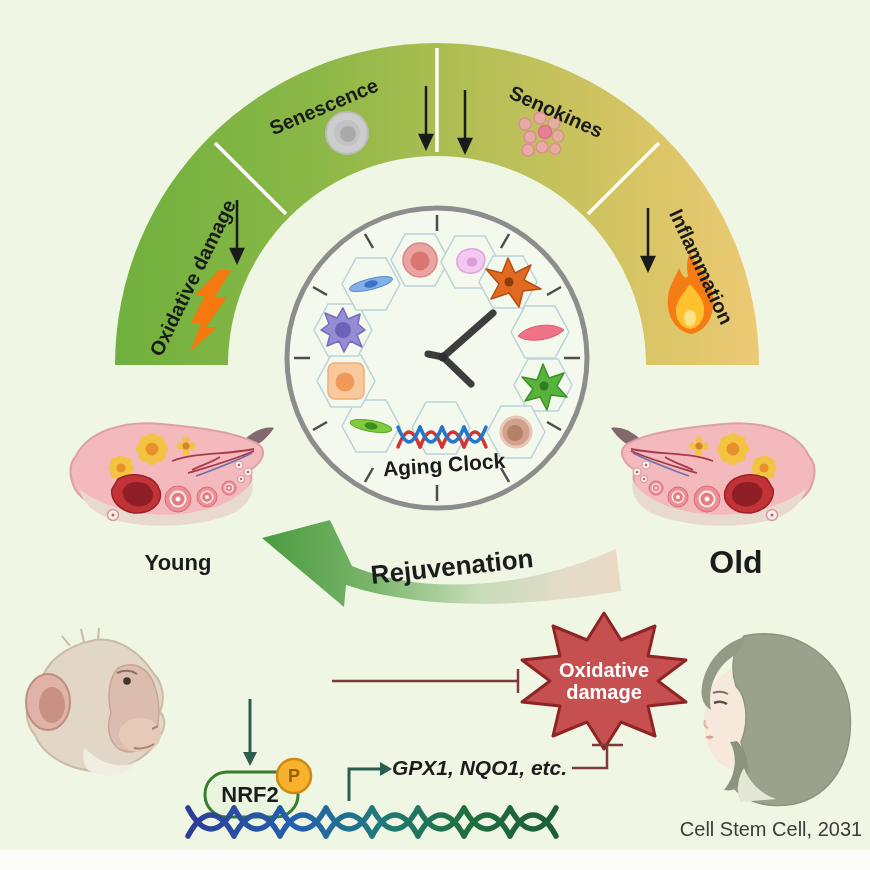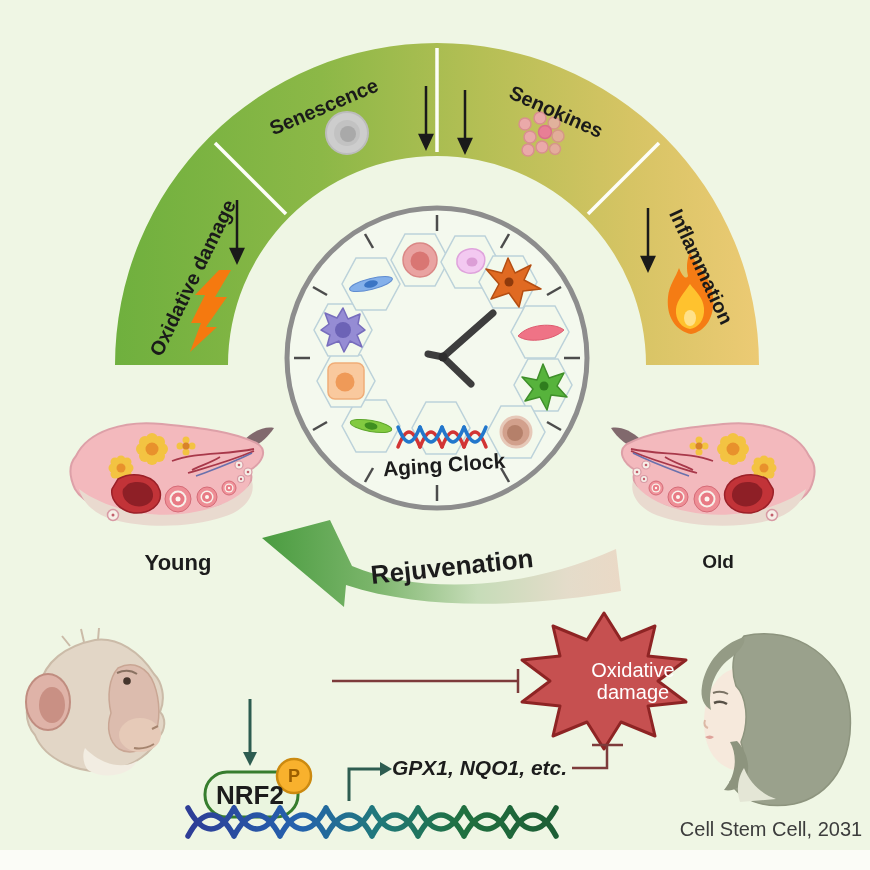--- a/index.html
+++ b/index.html
@@ -7,22 +7,22 @@
     position:relative;width:870px;height:870px;overflow:hidden;
     background:#eff6e4;
     font-family:"Liberation Sans",sans-serif;
   }
   .stage svg{position:absolute;left:0;top:0;}
   .txt{position:absolute;white-space:nowrap;transform-origin:center;color:#1c1c1c;}
   .bold{font-weight:bold;}
   .arc-label{font-size:20px;font-weight:bold;color:#1a1a1a;}
   .footer-strip{position:absolute;left:0;top:850px;width:870px;height:20px;background:#fbfcf7;}
   .star-text{
-    position:absolute;left:633px;top:681px;transform:translate(-50%,-50%);
-    text-align:center;color:#fff;font-weight:normal;font-size:20px;line-height:22px;
+    position:absolute;left:604px;top:681px;transform:translate(-50%,-50%);
+    text-align:center;color:#fff;font-weight:bold;font-size:20px;line-height:22px;
   }
 </style>
 </head>
 <body>
 
 <div class="stage">
 
 <svg width="870" height="870" viewBox="0 0 870 870">
   <defs>
     <linearGradient id="arcGrad" gradientUnits="userSpaceOnUse" x1="115" y1="0" x2="759" y2="0">
@@ -330,31 +330,31 @@
 </svg>
 
 <div class="txt arc-label" style="left:193px;top:278px;transform:translate(-50%,-50%) rotate(-64deg);">Oxidative damage</div>
 <div class="txt arc-label" style="left:324px;top:107px;transform:translate(-50%,-50%) rotate(-23deg);">Senescence</div>
 <div class="txt arc-label" style="left:556px;top:112px;transform:translate(-50%,-50%) rotate(24deg);">Senokines</div>
 <div class="txt arc-label" style="left:701px;top:267px;transform:translate(-50%,-50%) rotate(65deg);">Inflammation</div>
 
 <div class="txt bold" style="left:444px;top:465px;font-size:21px;transform:translate(-50%,-50%) rotate(-4deg);">Aging Clock</div>
 
 <div class="txt bold" style="left:178px;top:563px;font-size:22px;transform:translate(-50%,-50%);">Young</div>
-<div class="txt bold" style="left:718px;top:562px;font-size:19px;transform:translate(-50%,-50%);">Old</div>
+<div class="txt bold" style="left:736px;top:562px;font-size:32px;transform:translate(-50%,-50%);">Old</div>
 
 <div class="txt bold" style="left:452px;top:567px;font-size:26px;transform:translate(-50%,-50%) rotate(-6deg);">Rejuvenation</div>
 
 
 <div class="star-text">
   <div>Oxidative</div>
   <div>damage</div>
 </div>
 
-<div class="txt bold" style="left:250px;top:795px;font-size:26px;transform:translate(-50%,-50%);">NRF2</div>
+<div class="txt bold" style="left:250px;top:795px;font-size:22px;transform:translate(-50%,-50%);">NRF2</div>
 <div class="txt bold" style="left:294px;top:776px;font-size:18px;color:#9c5f00;transform:translate(-50%,-50%);">P</div>
 
 <div class="txt bold" style="left:392px;top:768px;font-size:21px;font-style:italic;transform:translateY(-50%);">GPX1, NQO1, etc.</div>
 
 <div class="footer-strip"></div>
 
 <div class="txt" style="left:771px;top:829px;font-size:20px;color:#3c3c3c;transform:translate(-50%,-50%);">Cell Stem Cell, 2031</div>
 
 </div>
 

